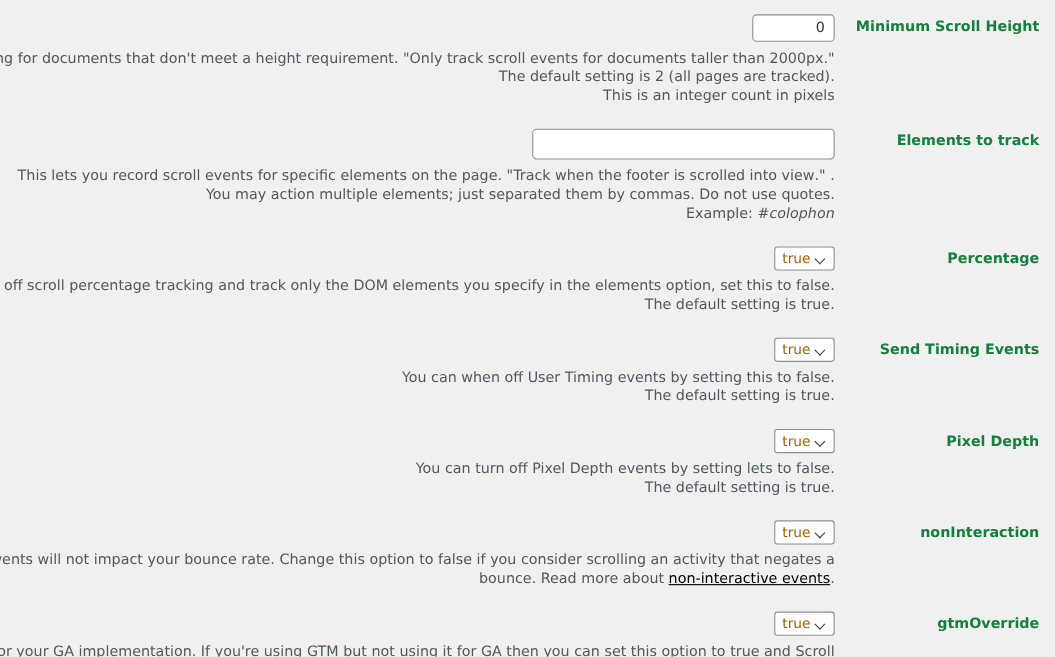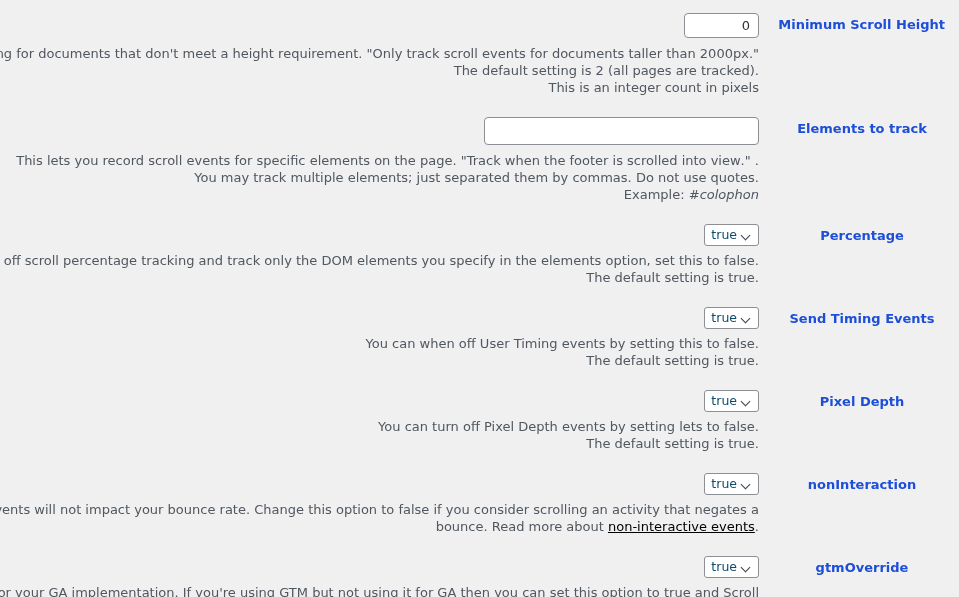--- a/index.html
+++ b/index.html
@@ -33,25 +33,25 @@
     margin: 0;
   }
 
   table.form-table tr {
     vertical-align: top;
   }
 
   th.row-label {
     width: 190px;
     padding: 17px 14px 17px 10px;
-    text-align: center;
+    text-align: right;
     font-weight: 700;
     font-size: 13px;
     line-height: 1.3;
-    color: #1d4ed8;
+    color: #15803d;
     white-space: nowrap;
   }
 
   td.row-field {
     padding: 13px 10px 8px 10px;
     text-align: right;
     line-height: 1.5;
     position: relative;
   }
 
@@ -116,21 +116,21 @@
     left: 0;
     top: 1px;
     width: 6px;
     height: 6px;
     border-left: 1.4px solid #3c434a;
     border-bottom: 1.4px solid #3c434a;
     transform: rotate(-45deg);
   }
   .bool-select .val {
     font-size: 12.5px;
-    color: #0c4a6e;
+    color: #a16207;
   }
 
   
   p.description {
     margin: 6px 0 0 0;
     font-size: 13px;
     line-height: 17px;
     color: #50575e;
     text-align: right;
     white-space: nowrap;
@@ -179,21 +179,21 @@
           </p>
         </td>
       </tr>
 
       <tr>
         <th class="row-label">Elements to track</th>
         <td class="row-field">
           <input class="text-input" type="text" value="" style="">
           <p class="description first">
             <span class="desc-line">. ".This lets you record scroll events for specific elements on the page. "Track when the footer is scrolled into view</span>
-            <span class="desc-line">.You may track multiple elements; just separated them by commas. Do not use quotes</span>
+            <span class="desc-line">.You may action multiple elements; just separated them by commas. Do not use quotes</span>
             <span class="desc-line"><span>Example: </span><em class="example">#colophon</em></span>
           </p>
         </td>
       </tr>
 
       <tr>
         <th class="row-label">Percentage</th>
         <td class="row-field">
           <span class="bool-select">
             <span class="caret"></span>

